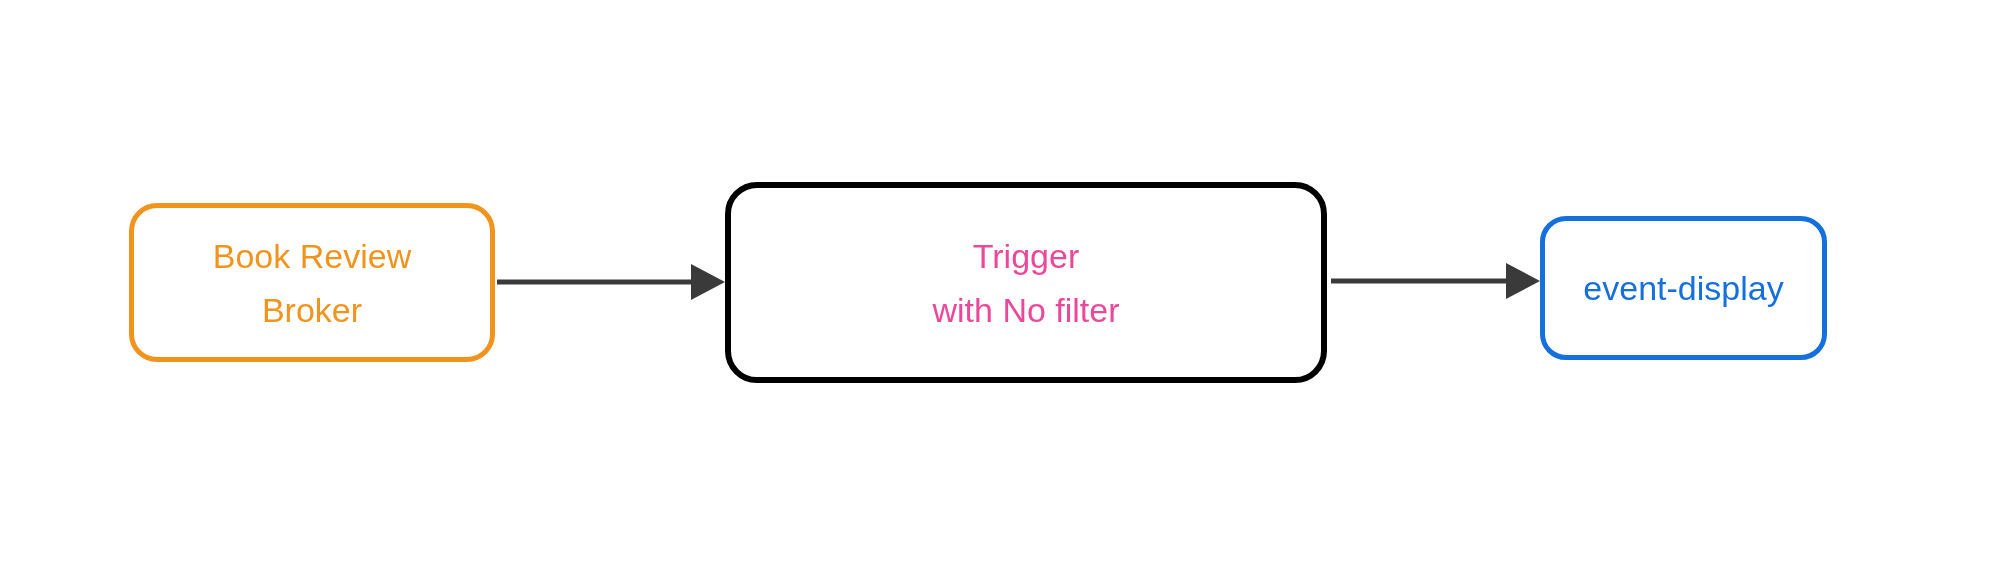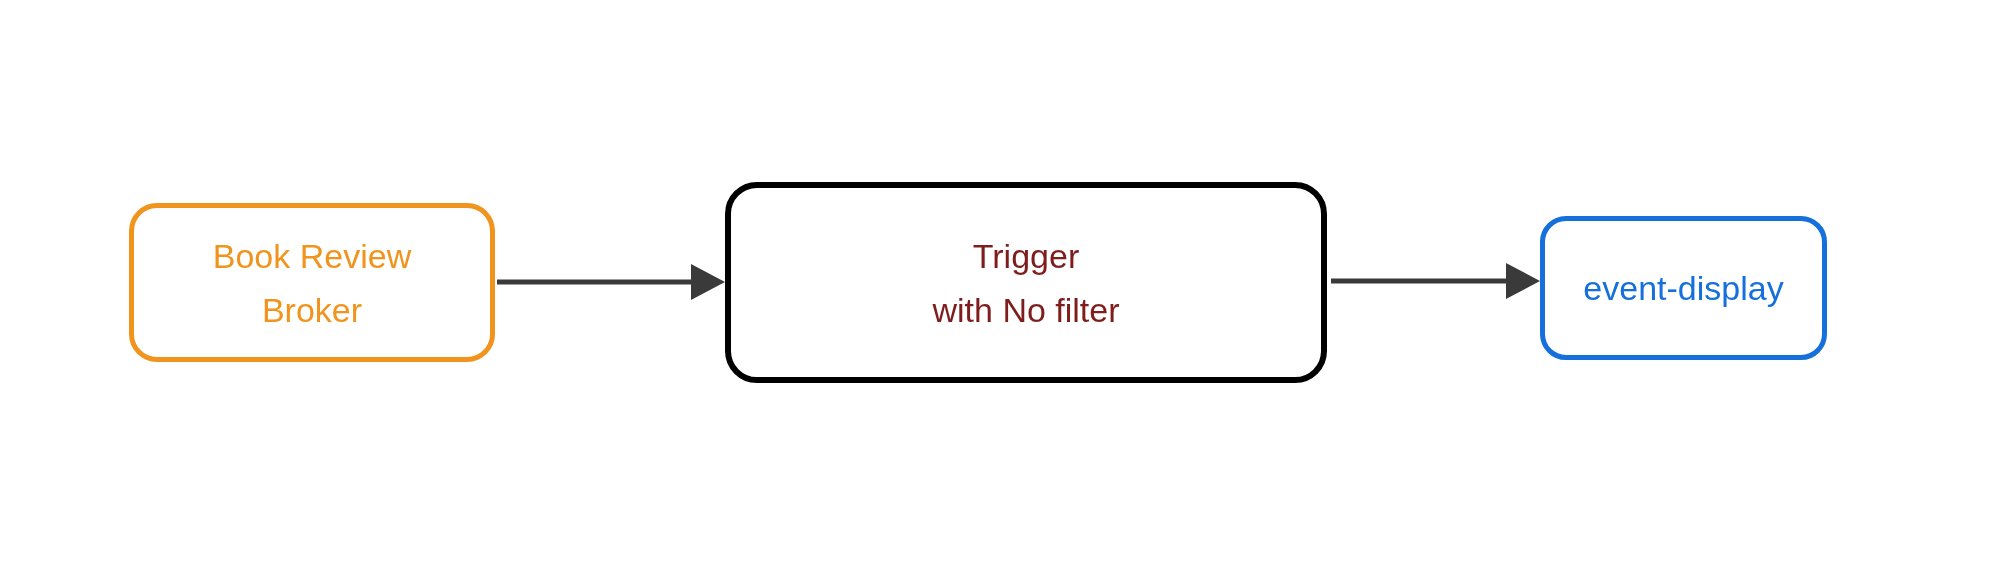--- a/index.html
+++ b/index.html
@@ -36,21 +36,21 @@
     width: 366px; height: 159px;
     border: 5px solid #F0941E;
     border-radius: 28px;
     color: #F0941E;
   }
   .node-trigger {
     left: 725px; top: 182px;
     width: 602px; height: 201px;
     border: 6px solid #000000;
     border-radius: 32px;
-    color: #7f1d1d;
+    color: #ec4899;
   }
   .node-event-display {
     left: 1540px; top: 208px;
     width: 287px; height: 144px;
     border: 5px solid #1570DB;
     border-radius: 26px;
     color: #1570DB;
     margin-top: 8px;
   }
 </style>

